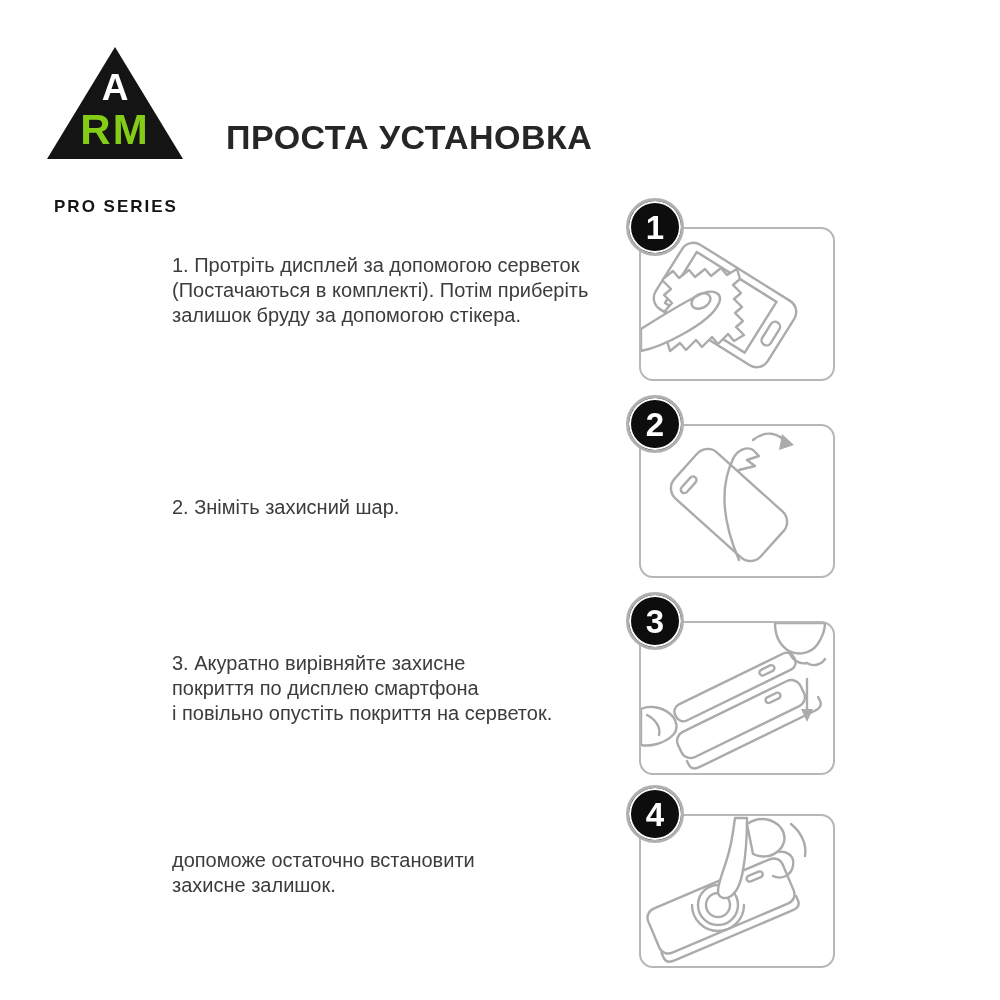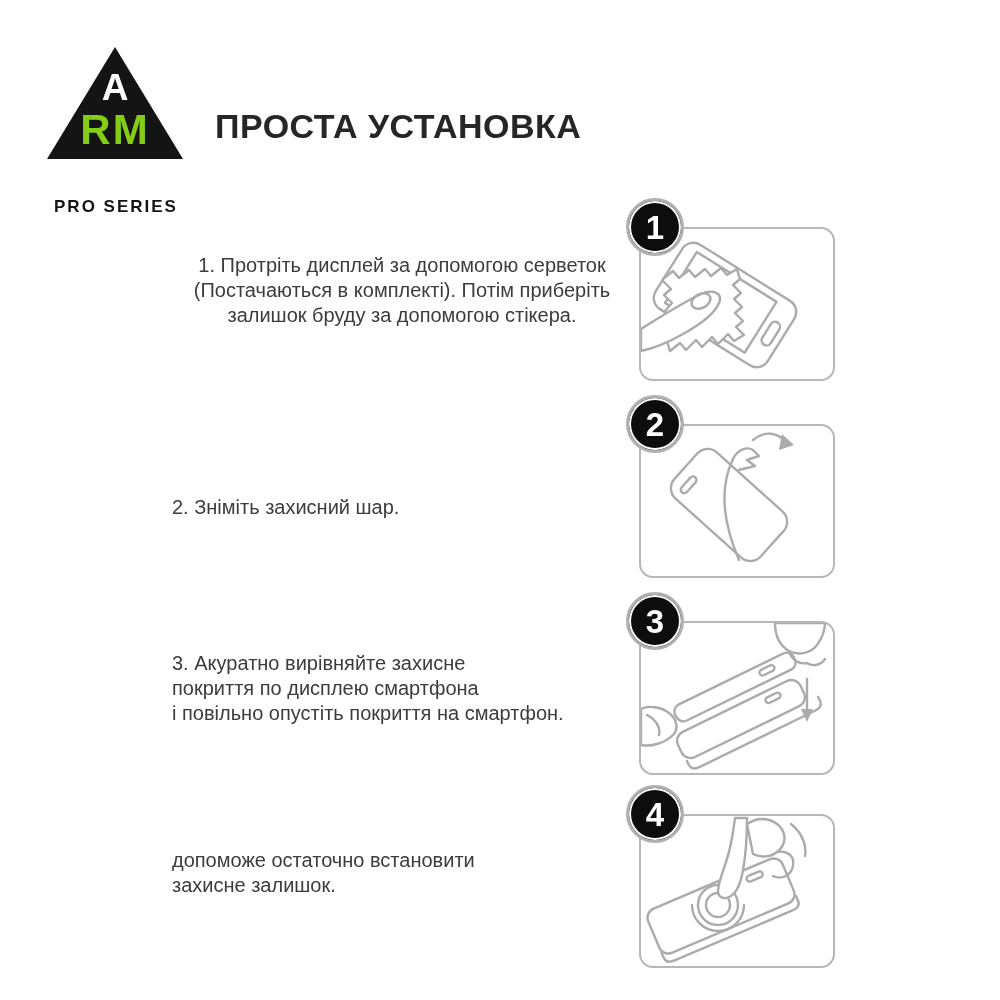--- a/index.html
+++ b/index.html
@@ -24,30 +24,30 @@
     position:absolute;left:0;top:62px;width:136px;text-align:center;
     color:#84cc16;font-weight:700;font-size:42px;line-height:1;letter-spacing:2px;
   }
   .logo-sub{
     position:absolute;left:-4px;top:114px;width:146px;text-align:center;
     color:#141414;font-weight:700;font-size:17px;letter-spacing:2px;white-space:nowrap;margin-top:36px;
   }
 
   
   .title{
-    position:absolute;left:211px;top:103px;margin:4px;
+    position:absolute;left:211px;top:103px;margin:15px;
     font-size:34px;font-weight:700;color:#262626;letter-spacing:0.5px;white-space:nowrap;
   }
 
   
   .step-text{
     position:absolute;left:172px;width:460px;
     font-size:20px;line-height:25px;color:#3c3c3c;
   }
-  .t1{top:253px;text-align:center;} .t2{top:495px;} .t3{top:651px;} .t4{top:848px;}
+  .t1{top:253px;} .t2{top:495px;} .t3{top:651px;} .t4{top:848px;}
 
   
   .illu{
     position:absolute;left:639px;width:192px;height:150px;
     border:2px solid #b7b7b7;border-radius:14px;background:#ffffff;
   }
   .b1{top:227px;} .b2{top:424px;} .b3{top:621px;} .b4{top:814px;}
   .illu svg{position:absolute;left:0;top:0;width:192px;height:150px;}
 
   
@@ -85,21 +85,21 @@
     <div>залишок бруду за допомогою стікера.</div>
   </div>
 
   <div class="step-text t2">
     <div>2. Зніміть захисний шар.</div>
   </div>
 
   <div class="step-text t3">
     <div>3. Акуратно вирівняйте захисне</div>
     <div>покриття по дисплею смартфона</div>
-    <div>і повільно опустіть покриття на смартфон.</div>
+    <div>і повільно опустіть покриття на серветок.</div>
   </div>
 
   <div class="step-text t4">
     <div>допоможе остаточно встановити</div>
     <div>захисне залишок.</div>
   </div>
 
   <div class="illu b1">
     <svg viewBox="0 0 192 150">
       <g class="art">

